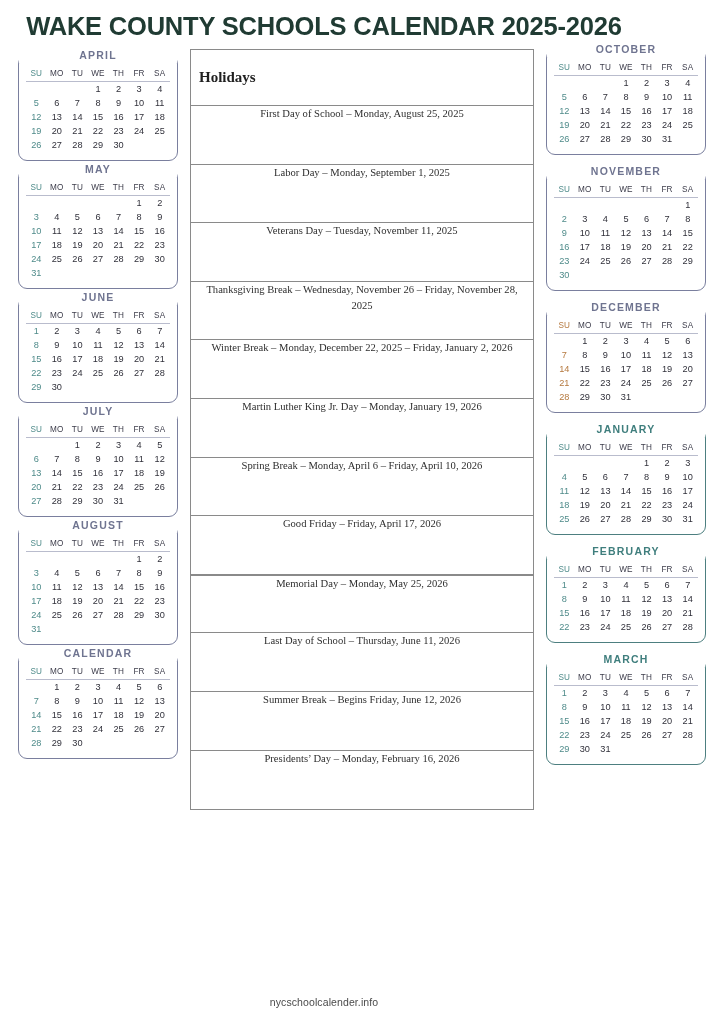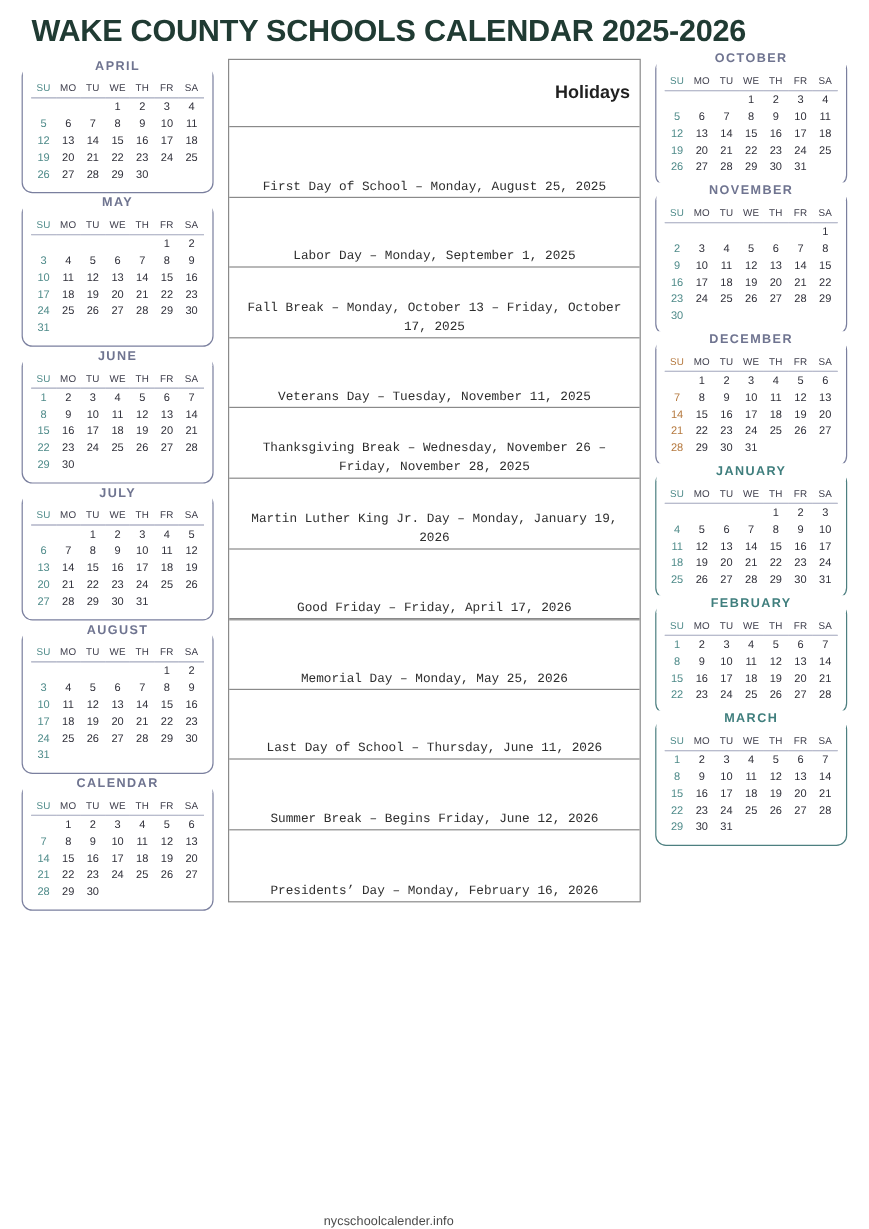--- a/index.html
+++ b/index.html
@@ -56,21 +56,21 @@
     display: flex;
     flex-direction: column;
     gap: 8px;
     padding-top: 6px;
   }
   .col-right {
     width: 160px;
     flex: 0 0 160px;
     display: flex;
     flex-direction: column;
-    gap: 4px;
+    gap: 16px;
     padding-top: 0px;
   }
   .col-center {
     flex: 1 1 auto;
     padding: 0 12px;
     box-sizing: border-box;
   }
 
   
   .month {
@@ -136,51 +136,51 @@
   table.mini td.empty { color: transparent; }
 
   
   .holidays {
     border: 1.3px solid #8a8a8a;
     box-sizing: border-box;
     background: #fff;
     width: 100%;
   }
   .holidays-title {
-    text-align: right;
+    text-align: left;
     font-size: 15px;
     font-weight: bold;
     color: #1f1f1f;
     padding: 19px 8px 19px 8px;
     border-bottom: 1.3px solid #8a8a8a;
-    font-family: Liberation Sans, sans-serif;
+    font-family: Liberation Serif, serif;
   }
   .holiday-row {
     border-bottom: 1.1px solid #8a8a8a;
     padding: 0 14px;
     height: 58.6px;
     display: flex;
-    align-items: flex-end;
+    align-items: flex-start;
     justify-content: center;
     text-align: center;
     font-size: 10.6px;
     line-height: 16px;
     color: #2e2e2e;
     box-sizing: border-box;
-    font-family: Liberation Mono, monospace;
+    font-family: Liberation Serif, serif;
   }
   .holiday-row.gap-top { border-top: 1.1px solid #8a8a8a; }
   .holiday-row:last-child { border-bottom: none; }
 
   
   .footer {
     position: absolute;
     left: 0;
     right: 0;
-    bottom: 0;
+    bottom: 16px;
     text-align: center;
     font-size: 10.5px;
     color: #4a4a4a;
     letter-spacing: 0.1px;
     font-family: "Liberation Sans", sans-serif;
   }
 </style>
 </head>
 <body>
 
@@ -595,30 +595,33 @@
       <div class="holidays">
         <div class="holidays-title">Holidays</div>
         <div id="holiday-list">
             <div class="holiday-row">
               <span>First Day of School – Monday, August 25, 2025</span>
             </div>
             <div class="holiday-row">
               <span>Labor Day – Monday, September 1, 2025</span>
             </div>
             <div class="holiday-row">
-              <span>Fall Break – Monday, October 13 – Friday, October 17, 2025</span>
-            </div>
-            <div class="holiday-row">
               <span>Veterans Day – Tuesday, November 11, 2025</span>
             </div>
             <div class="holiday-row">
               <span>Thanksgiving Break – Wednesday, November 26 – Friday, November 28, 2025</span>
             </div>
             <div class="holiday-row">
+              <span>Winter Break – Monday, December 22, 2025 – Friday, January 2, 2026</span>
+            </div>
+            <div class="holiday-row">
               <span>Martin Luther King Jr. Day – Monday, January 19, 2026</span>
+            </div>
+            <div class="holiday-row">
+              <span>Spring Break – Monday, April 6 – Friday, April 10, 2026</span>
             </div>
             <div class="holiday-row">
               <span>Good Friday – Friday, April 17, 2026</span>
             </div>
             <div class="holiday-row gap-top">
               <span>Memorial Day – Monday, May 25, 2026</span>
             </div>
             <div class="holiday-row">
               <span>Last Day of School – Thursday, June 11, 2026</span>
             </div>

